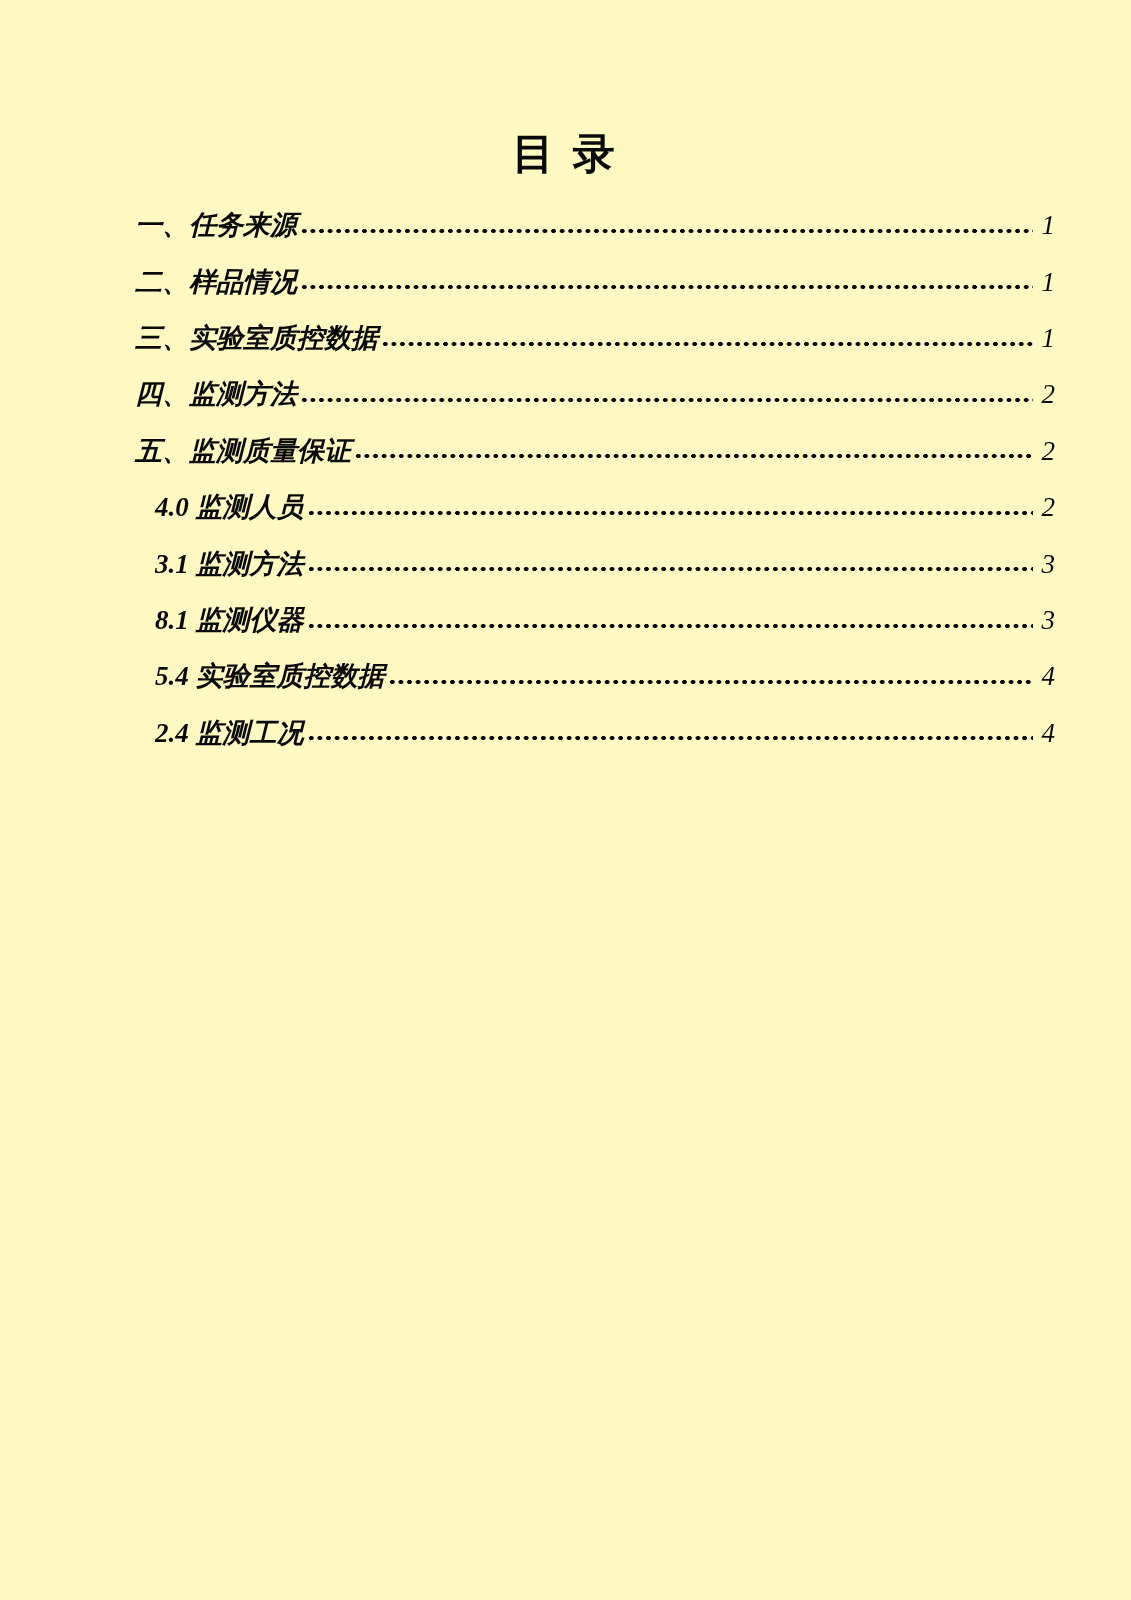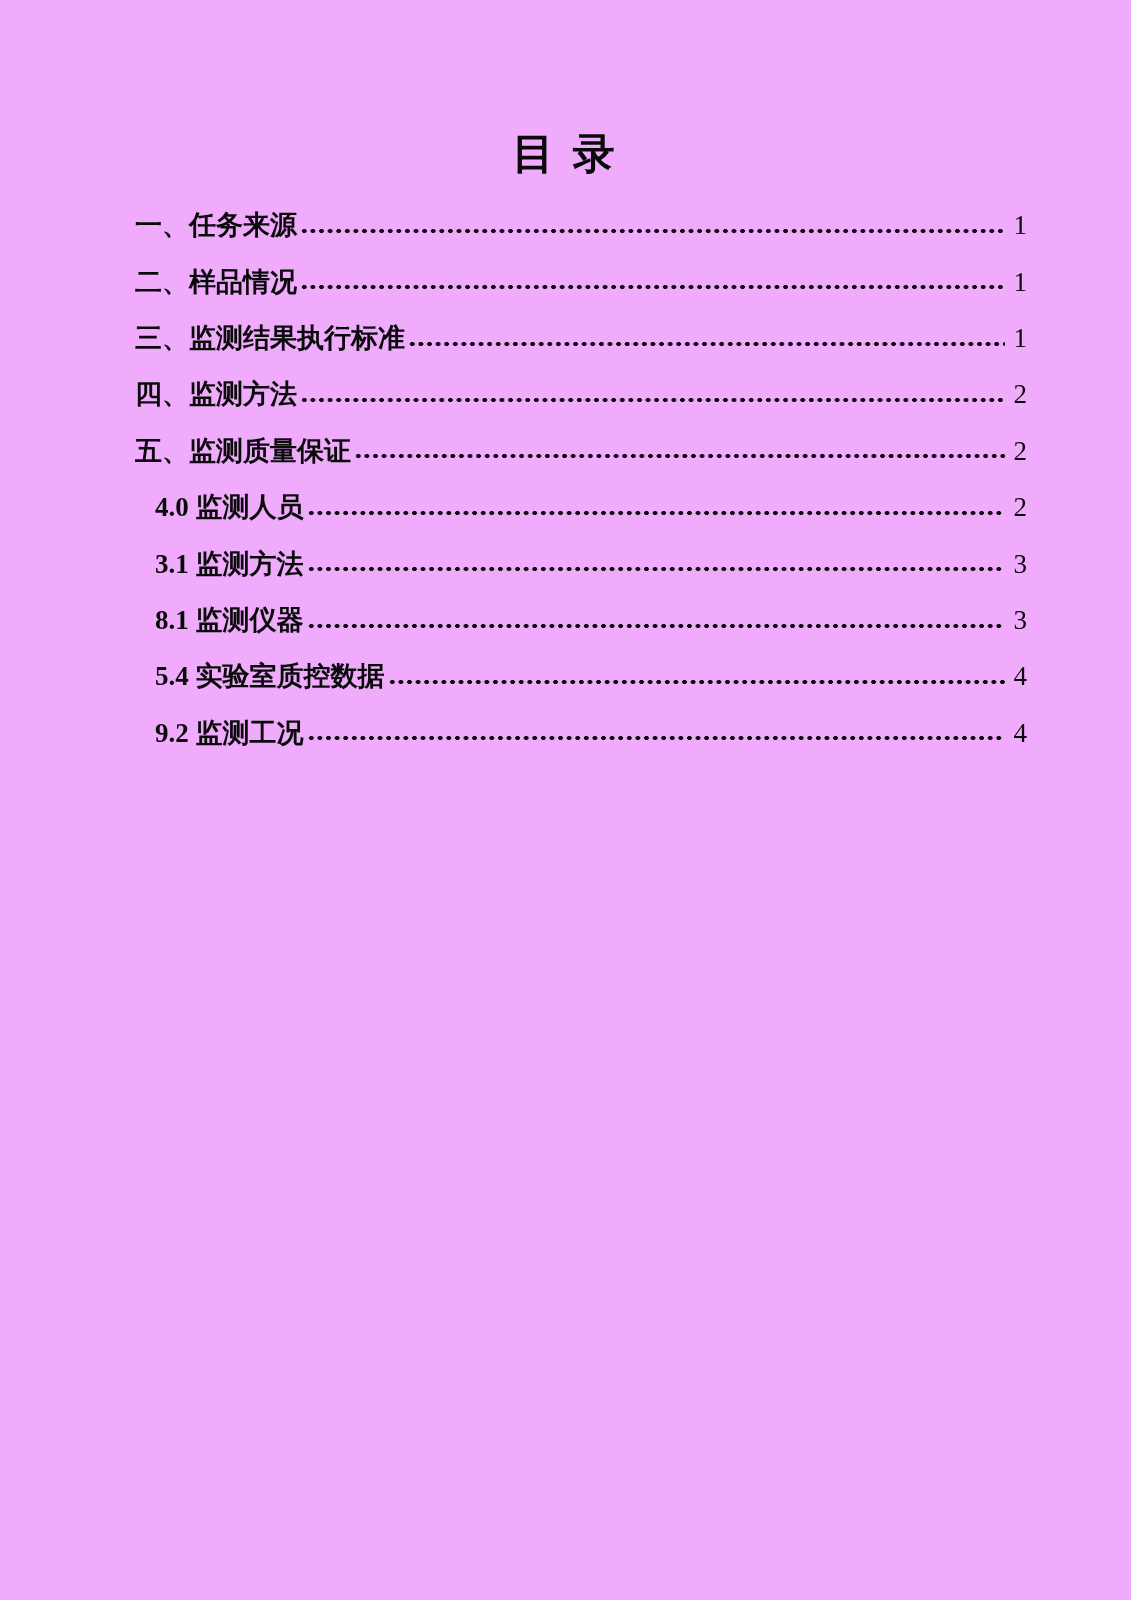--- a/index.html
+++ b/index.html
@@ -1,36 +1,37 @@
 <!DOCTYPE html>
 <html><head>
 <meta charset="utf-8">
 <style>
   * { margin: 0; padding: 0; box-sizing: border-box; }
   html, body { background: #ffffff; }
   .page {
     position: relative;
     width: 1131px;
     height: 1600px;
-    background: #f0abfc;
+    background: #fef9c3;
     overflow: hidden;
     font-family: "Liberation Serif", "DejaVu Serif", serif;
     color: #111111;
   }
   .doc-title {
     margin-top: 128px;
     text-align: center;
     font-size: 42px;
     font-weight: bold;
     letter-spacing: 4px;
     line-height: 1.25;
     color: #0a0a0a;
   }
   .toc-list {
-    margin: 4px 104px 0 135px;
+    margin: 4px 76px 0 135px;
+    font-style: italic;
   }
   .toc-row {
     display: flex;
     align-items: flex-end;
     height: 56.4px;
   }
   .toc-row.level-2 { padding-left: 20px; }
   .toc-label {
     font-size: 27px;
     font-weight: bold;
@@ -69,21 +70,21 @@
     <span class="toc-page">1</span>
   </div>
 
   <div class="toc-row level-1">
     <span class="toc-label">二、样品情况</span>
     <span class="toc-leader"></span>
     <span class="toc-page">1</span>
   </div>
 
   <div class="toc-row level-1">
-    <span class="toc-label">三、监测结果执行标准</span>
+    <span class="toc-label">三、实验室质控数据</span>
     <span class="toc-leader"></span>
     <span class="toc-page">1</span>
   </div>
 
   <div class="toc-row level-1">
     <span class="toc-label">四、监测方法</span>
     <span class="toc-leader"></span>
     <span class="toc-page">2</span>
   </div>
 
@@ -111,19 +112,19 @@
     <span class="toc-page">3</span>
   </div>
 
   <div class="toc-row level-2">
     <span class="toc-label">5.4 实验室质控数据</span>
     <span class="toc-leader"></span>
     <span class="toc-page">4</span>
   </div>
 
   <div class="toc-row level-2">
-    <span class="toc-label">9.2 监测工况</span>
+    <span class="toc-label">2.4 监测工况</span>
     <span class="toc-leader"></span>
     <span class="toc-page">4</span>
   </div>
 
 </div>
 </div>
 
 </body></html>

